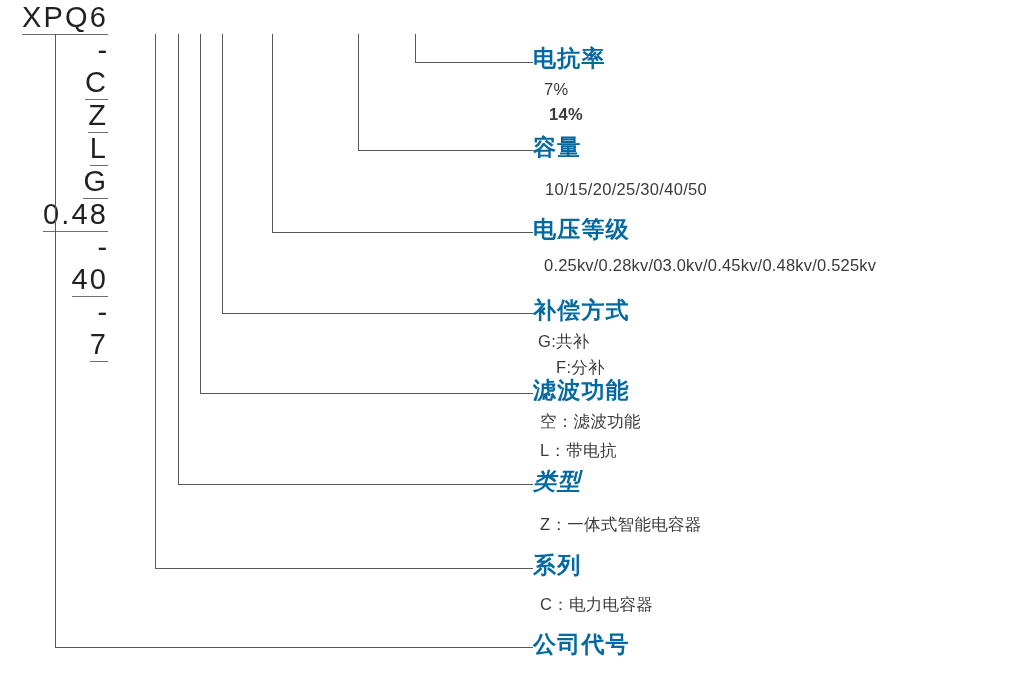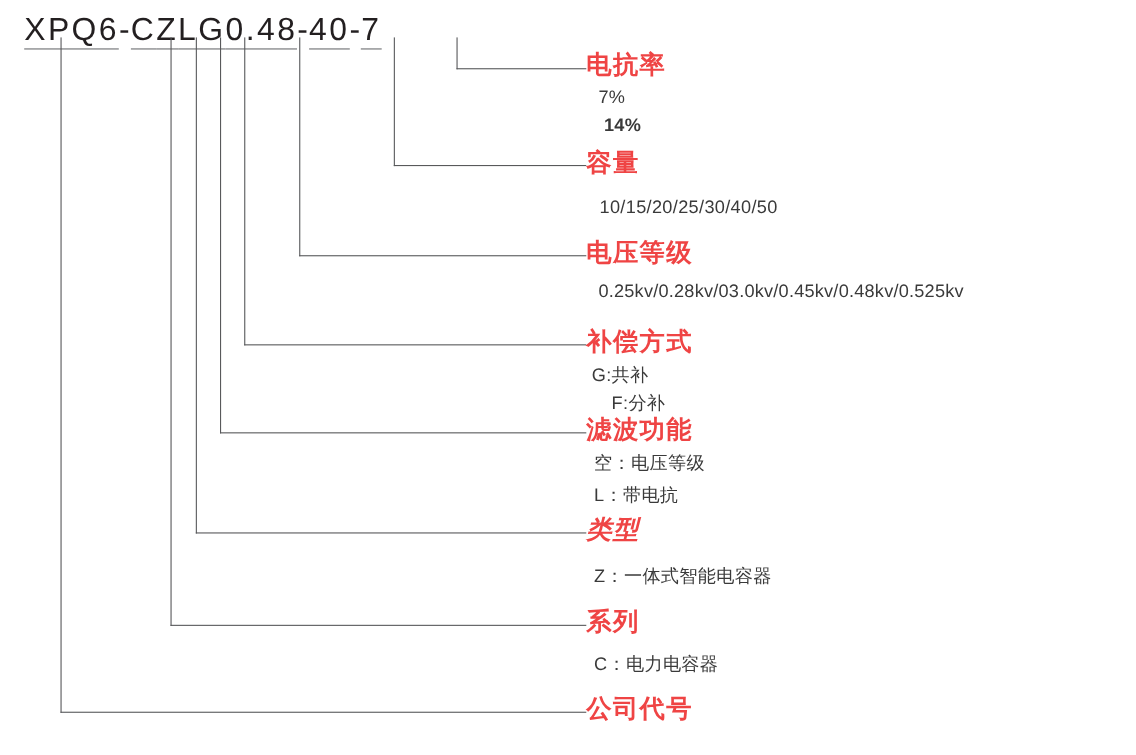--- a/index.html
+++ b/index.html
@@ -8,25 +8,26 @@
     background:#ffffff;
     font-family:"Liberation Sans","DejaVu Sans",sans-serif;
     color:#231f20;
     overflow:hidden;
     position:relative;
   }
   #stage{position:absolute;left:0;top:0;width:1033px;height:686px;}
 
   
   .code-row{
-    position:absolute;left:22px;top:12px;
+    position:absolute;left:22px;top:2px;
     height:34px;
-    display:flex;align-items:flex-start;
+    display:flex;align-items:flex-end;
     letter-spacing:0px;
     white-space:pre;
+    flex-direction:column;
   }
   .code-seg{
     font-size:29px;
     line-height:30px;
     color:#231f20;
     display:inline-block;
     padding-bottom:2px;
     border-bottom:1.6px solid #6d6e71;
     letter-spacing:2.2px;
   }
@@ -43,21 +44,21 @@
   
   .vline{position:absolute;width:0;border-left:1.4px solid #58595b;}
   .hline{position:absolute;height:0;border-top:1.4px solid #58595b;}
 
   
   .grp{position:absolute;left:533px;}
   .grp .head{
     font-size:23px;
     font-weight:bold;
     line-height:26px;
-    color:#ef4444;
+    color:#0369a1;
     letter-spacing:1.2px;
     white-space:nowrap;
   }
   .sub{
     position:absolute;
     font-size:16.5px;
     line-height:19px;
     color:#3a3a3a;
     white-space:nowrap;
     letter-spacing:0.3px;
@@ -125,21 +126,21 @@
 
   <div class="grp" style="top:297px;">
     <div class="head">补偿方式</div>
   </div>
   <div class="sub" style="left:538px;top:332px;">G:共补</div>
   <div class="sub" style="left:556px;top:358px;">F:分补</div>
 
   <div class="grp" style="top:377px;">
     <div class="head">滤波功能</div>
   </div>
-  <div class="sub" style="left:540px;top:412px;">空：电压等级</div>
+  <div class="sub" style="left:540px;top:412px;">空：滤波功能</div>
   <div class="sub" style="left:540px;top:441px;">L：带电抗</div>
 
   <div class="grp" style="top:468px;font-style:italic;">
     <div class="head">类型</div>
   </div>
   <div class="sub" style="left:540px;top:515px;">Z：一体式智能电容器</div>
 
   <div class="grp" style="top:552px;">
     <div class="head">系列</div>
   </div>

